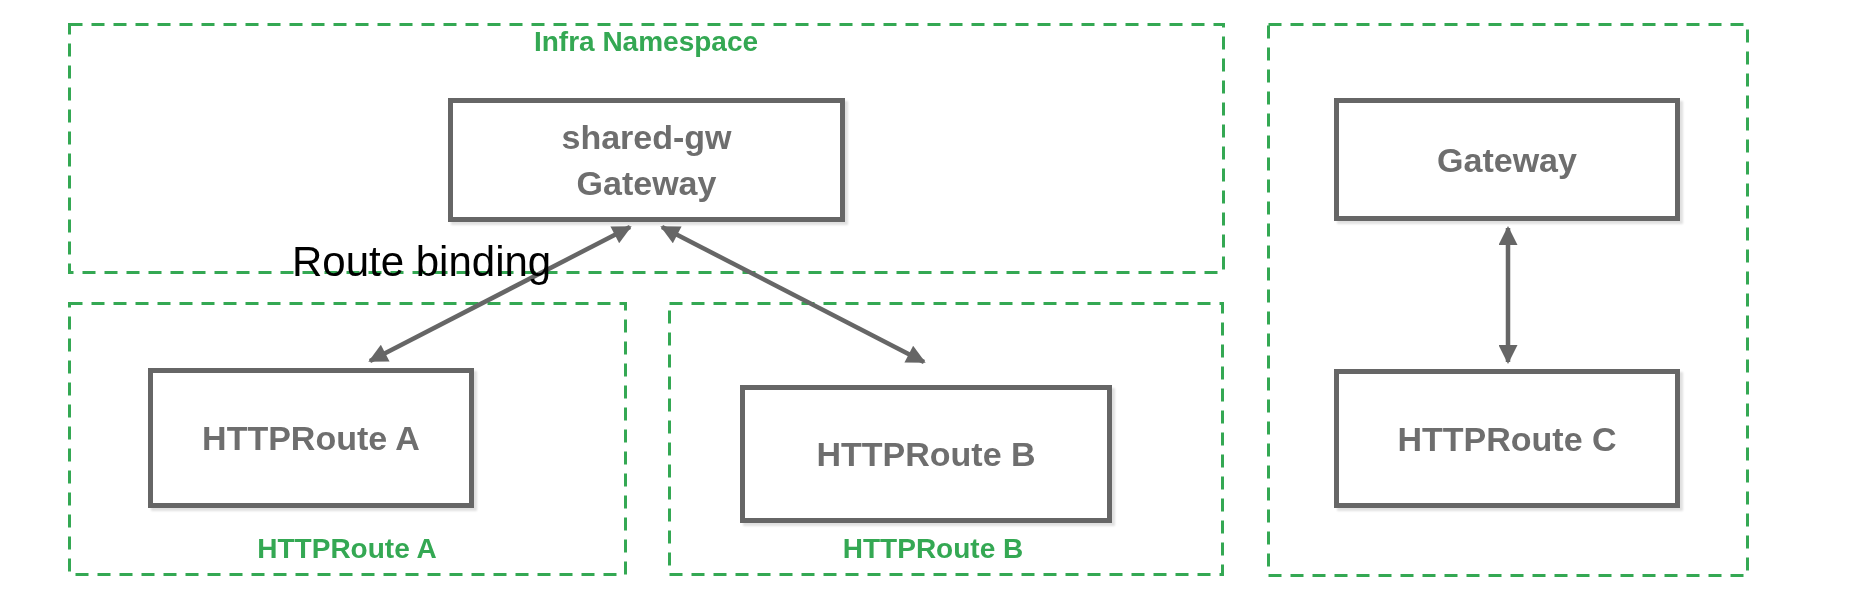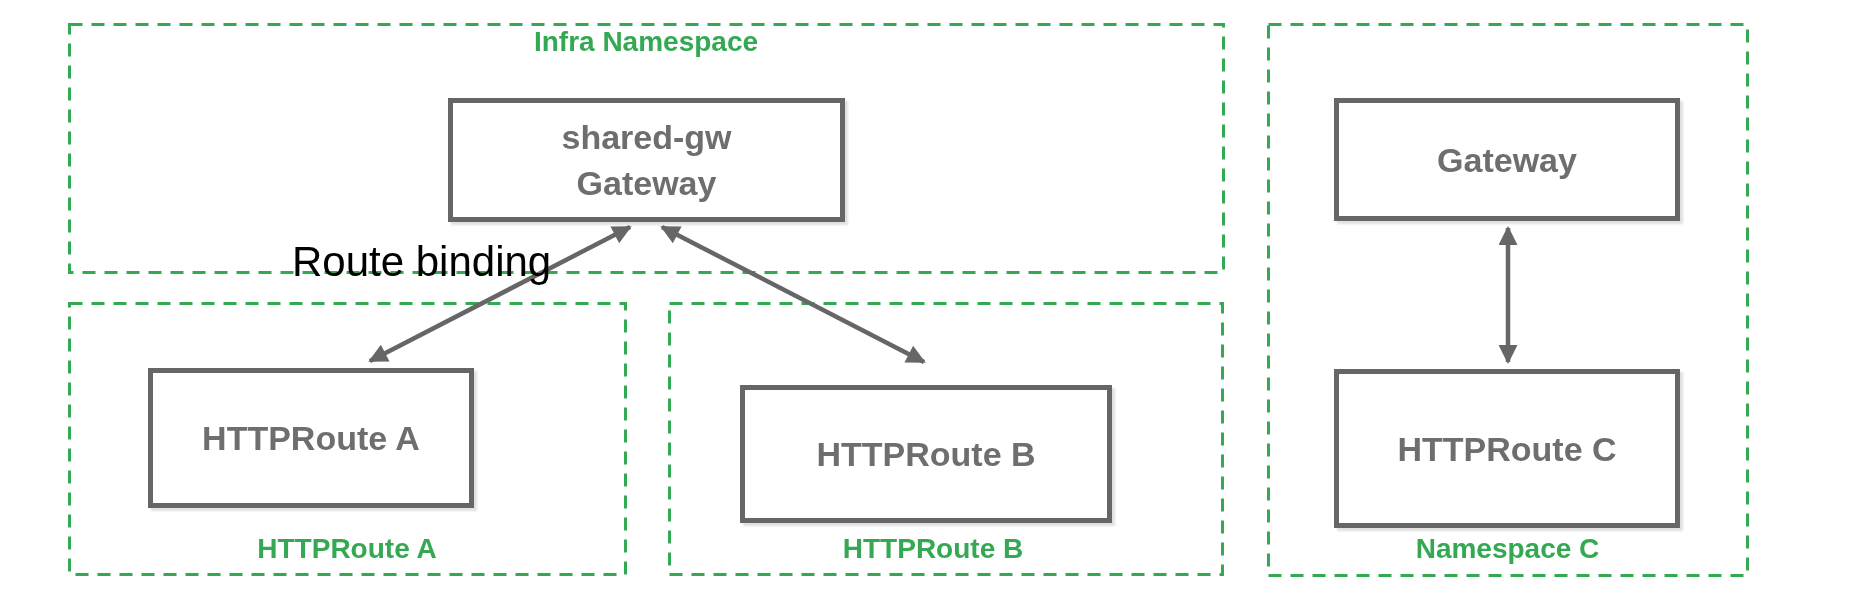--- a/index.html
+++ b/index.html
@@ -106,18 +106,17 @@
   <div class="ns-title" style="left:68px; top:533px; width:558px;">HTTPRoute A</div>
 
   <div class="node" style="left:740px; top:369px; width:372px; height:138px;margin-top:16px;">
     <span>HTTPRoute B</span>
   </div>
   <div class="ns-title" style="left:668px; top:533px; width:530px;">HTTPRoute B</div>
 
   <div class="node" style="left:1334px; top:98px; width:346px; height:123px;">
     <span>Gateway</span>
   </div>
-  <div class="node" style="left:1334px; top:369px; width:346px; height:159px;">
+  <div class="node" style="left:1334px; top:369px; width:346px; height:139px;">
     <span>HTTPRoute C</span>
   </div>
-  <div class="ns-title" style="left:1267px; top:533px; width:481px;">Namespace C</div>
 
 </div>
 
 </body></html>

